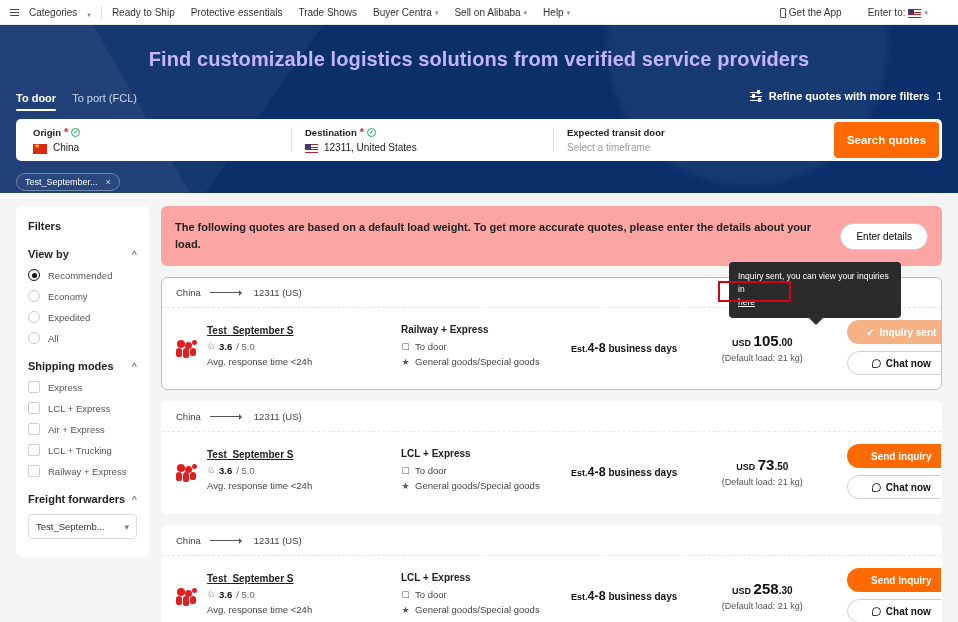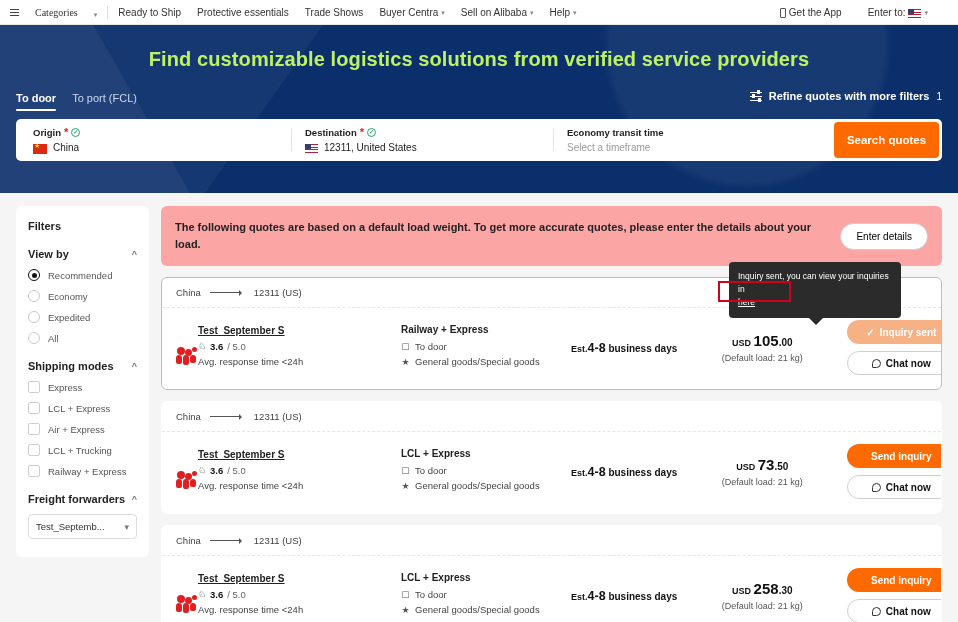--- a/index.html
+++ b/index.html
@@ -17,21 +17,21 @@
     background: #ffffff;
     display: flex;
     align-items: center;
     padding: 0 10px;
     font-size: 10px;
     color: #333;
     border-bottom: 1px solid #e8e8e8;
     position: relative;
     z-index: 5;
   }
-  .tn-cats { display: flex; align-items: flex-end; gap: 16px; padding-right: 10px; font-family: Liberation Serif, serif; }
+  .tn-cats { display: flex; align-items: flex-end; gap: 10px; padding-right: 10px; }
   .tn-burger { display:inline-block; width: 9px; }
   .tn-burger i { display:block; height:1px; background:#444; margin:2px 0; }
   .tn-sep { width:1px; height:13px; background:#ddd; margin-right:10px; }
   .tn-item { display:flex; align-items:center; gap:3px; margin-right:16px; white-space:nowrap; }
   .caret { font-size: 7px; color:#888; position:relative; top:1px; }
   .tn-right { margin-left:auto; display:flex; align-items:center; gap:10px; padding-right:4px;}
   .phone-ico {
     display:inline-block; width:6px; height:10px;
     border:1px solid #555; border-radius:1px; position:relative; top:1px;
   }
@@ -60,21 +60,21 @@
   .hero::before {
     content:""; position:absolute; inset:0;
     background:
       linear-gradient(125deg, rgba(255,255,255,0.045) 0 30%, transparent 30%),
       linear-gradient(60deg, rgba(255,255,255,0.05) 0 18%, transparent 18%),
       radial-gradient(circle at 78% 12%, rgba(255,255,255,0.05) 0 18%, transparent 19%),
       linear-gradient(#0b2f6b, #0b2f6b);
   }
   .hero-inner { position: relative; z-index: 2; }
   .hero-title {
-    text-align:center; color:#bef264; font-size:20px; font-weight:bold;
+    text-align:center; color:#c4b5fd; font-size:20px; font-weight:bold;
     padding-top: 23px; letter-spacing: .1px;
   }
   .tabrow {
     display:flex; align-items:flex-end; padding: 18px 16px 0 16px; gap: 16px;
     position: relative;
   }
   .tab {
     color:#cbd8ec; font-size:11px; padding-bottom:7px; cursor:pointer; position:relative;
   }
   .tab.active { color:#fff; font-weight:bold; }
@@ -184,21 +184,21 @@
   .card-head {
     font-size:9.5px; color:#444; padding:9px 14px;
     display:flex; align-items:center; gap:9px;
     border-bottom:1px dashed #e6e6e6;
   }
   .route-arrow { display:inline-flex; align-items:center; }
   .route-arrow i { display:block; width:30px; height:1px; background:#555; }
   .route-arrow b { width:0; height:0; border:3px solid transparent; border-left-color:#555; margin-left:-1px; }
 
   .card-body { display:flex; align-items:center; padding: 12px 14px 14px 14px; gap:10px; }
-  .supplier { display:flex; width: 215px; flex:none; align-items:flex-end; }
+  .supplier { display:flex; gap:9px; width: 215px; flex:none; align-items:center; }
   .logo-dots { width:22px; height:24px; position:relative; flex:none; margin-top:9px; }
   .logo-dots s {
     position:absolute; background:#e02020; border-radius:50%; display:block;
   }
   .d1 { width:8px; height:8px; left:1px; top:0px; }
   .d2 { width:7px; height:7px; left:9px; top:2px; }
   .d3 { width:5px; height:5px; left:16px; top:0px; }
   .d4 { width:6px; height:9px; left:0px; top:8px; border-radius:3px 3px 2px 2px !important;}
   .d5 { width:6px; height:10px; left:7px; top:8px; border-radius:3px 3px 2px 2px !important;}
   .d6 { width:6px; height:8px; left:14px; top:8px; border-radius:3px 3px 2px 2px !important;}
@@ -353,27 +353,33 @@
             <span class="req">*</span>
             <span class="ok-ico">✓</span>
           </div>
           <div class="sb-value">
             <span class="flag-us"></span>
             <span>12311, United States</span>
           </div>
         </div>
         <div class="sb-field sb-time">
           <div class="sb-label">
-            <span>Economy transit time</span>
+            <span>Expected transit door</span>
           </div>
           <div class="sb-placeholder">Select a timeframe</div>
         </div>
         <button class="search-btn">Search quotes</button>
       </div>
 
+      <div class="chiprow">
+        <span class="chip">
+          <span>Test_September...</span>
+          <span class="chip-x">×</span>
+        </span>
+      </div>
     </div>
   </div>
 
   <div class="body">
 
     <div class="sidebar">
       <div class="filters-title">Filters</div>
       <div id="filtergroups">
           <div class="grp">
             <div class="grp-head">

